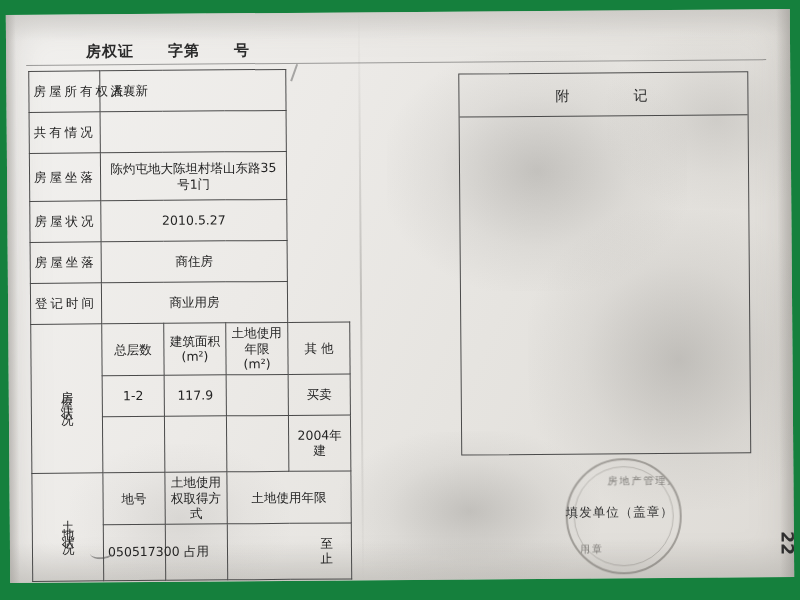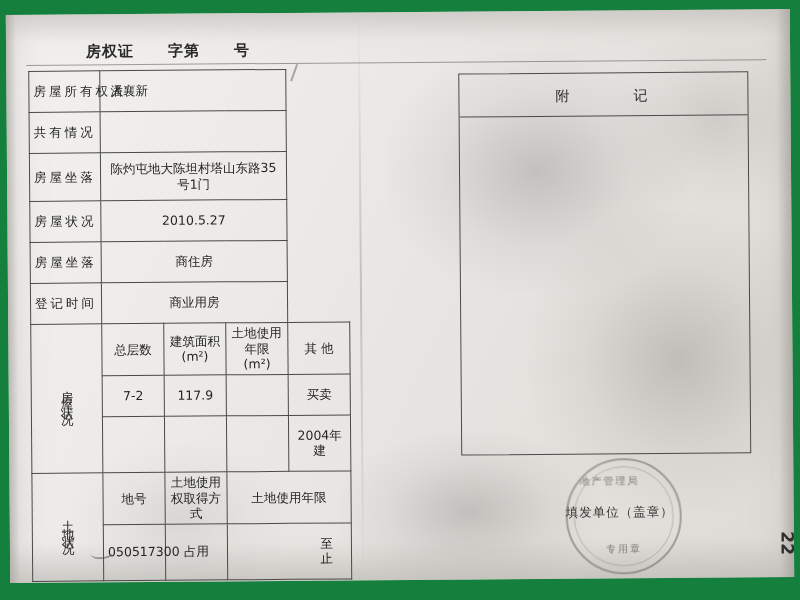--- a/index.html
+++ b/index.html
@@ -161,28 +161,28 @@
     filter: blur(0.3px);
   }
   .seal .ring {
     position: absolute; left: 6px; top: 6px; right: 6px; bottom: 6px;
     border-radius: 50%;
     border: 1px solid rgba(110,105,100,0.35);
   }
   .seal .sealtxt {
     position: absolute;
     left: 0; right: 0; top: 14px;
-    text-align: left;
+    text-align: right;
     letter-spacing: 2px;
     font-size: 10px;
   }
   .seal .sealtxt2 {
     position: absolute;
     left: 0; right: 0; bottom: 16px;
-    text-align: center;
+    text-align: left;
     letter-spacing: 2px;
     font-size: 10px;
   }
   .issuer {
     position: absolute;
     left: 556px;
     top: 494px;
     width: 150px;
     font-size: 12.5px;
     color: #333;
@@ -295,21 +295,21 @@
         </td>
         <td class="small">
           <span>土地使用年限</span><br>
           <span>(m²)</span>
         </td>
         <td class="small">
           <span>其 他</span>
         </td>
       </tr>
       <tr style="height:40px">
-        <td>7-2</td>
+        <td>1-2</td>
         <td>117.9</td>
         <td></td>
         <td>买卖</td>
       </tr>
       <tr style="height:56px">
         <td></td>
         <td></td>
         <td></td>
         <td>2004年建</td>
       </tr>

